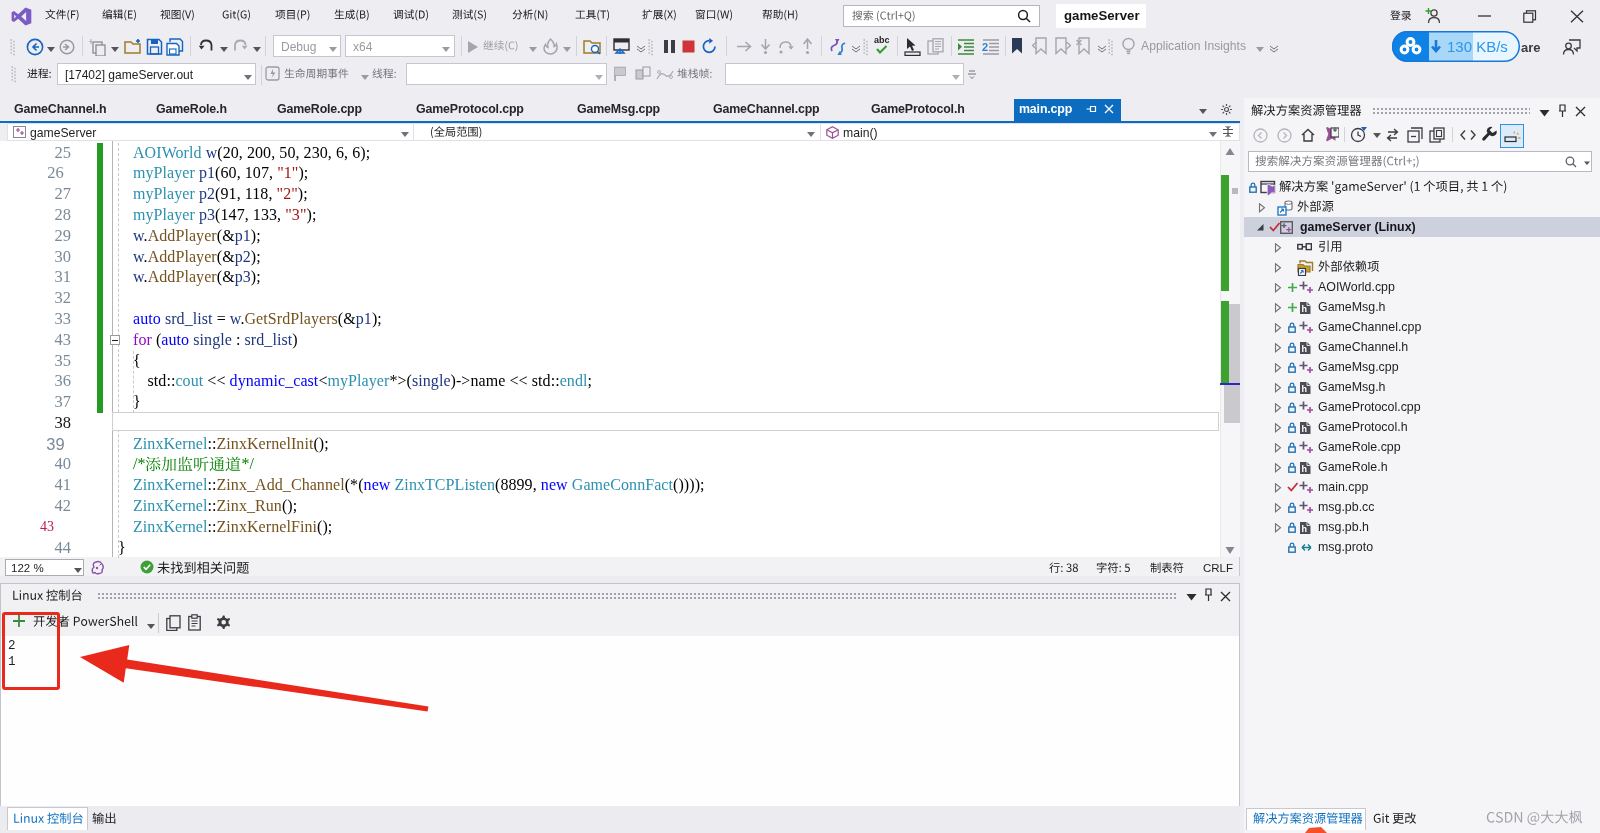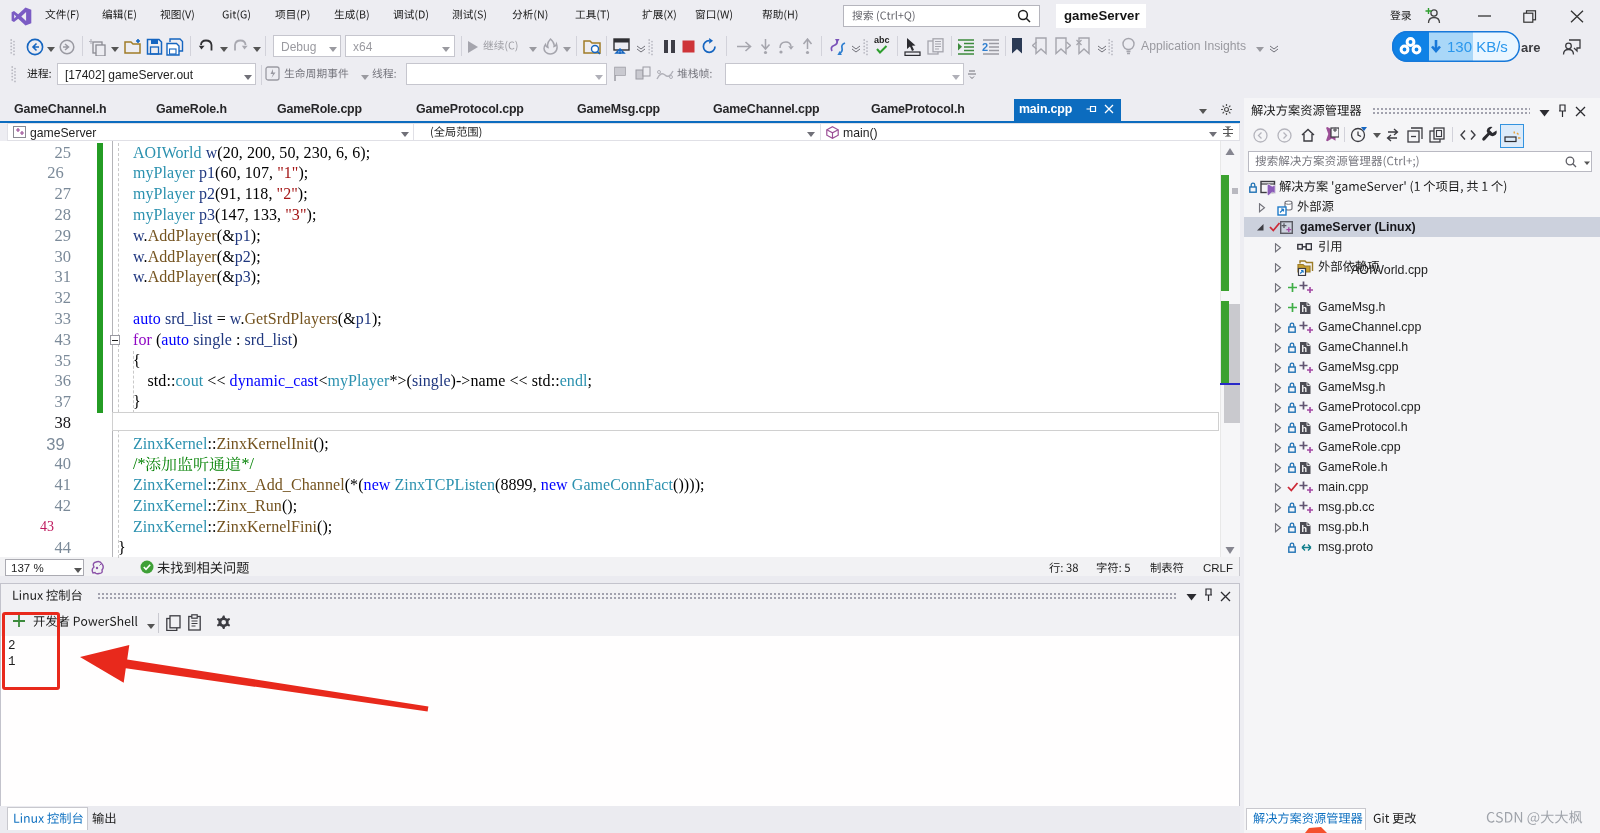--- a/index.html
+++ b/index.html
@@ -763,21 +763,21 @@
     <svg width="10" height="9" viewBox="0 0 10 9" style="display:block">
       <path d="M5 8 L9.5 1 L0.5 1 Z" fill="#868690"></path>
     </svg>
   </div>
 <div style="position:absolute;left:1224px;top:304px;width:16px;height:119px;background:#c9c9ce"></div>
 <div style="position:absolute;left:1221px;top:175px;width:8px;height:116px;background:#3ba12f"></div>
 <div style="position:absolute;left:1221px;top:301px;width:8px;height:83px;background:#3ba12f"></div>
 <div style="position:absolute;left:1232px;top:188px;width:6px;height:6px;background:#b9b9c0"></div>
 <div style="position:absolute;left:1220px;top:383.3px;width:20px;height:2.2px;background:#2929c8"></div>
 <div style="position:absolute;left:5px;top:559px;width:79px;height:17px;background:#fff;border:1px solid #ababb2;box-sizing:border-box"></div>
-<div style="position:absolute;left:11px;top:561.5px;font-family:'Liberation Sans',sans-serif;font-size:11.5px;color:#1e1e1e;font-weight:normal;letter-spacing:0;white-space:pre;line-height:13.6px;">137 %</div>
+<div style="position:absolute;left:11px;top:561.5px;font-family:'Liberation Sans',sans-serif;font-size:11.5px;color:#1e1e1e;font-weight:normal;letter-spacing:0;white-space:pre;line-height:13.6px;">122 %</div>
 <div style="position:absolute;left:73px;top:565px;">
     <svg width="9" height="8" viewBox="0 0 9 8" style="display:block">
       <path d="M1 3 L9 3 L5 8 Z" fill="#555"></path>
     </svg>
   </div>
 <div style="position:absolute;left:90px;top:560px;">
     <svg width="15" height="15" viewBox="0 0 15 15" style="display:block">
       <path d="M3 13 Q1 9 4 7 Q2 3 6 2 Q10 0.5 12 4 Q14.5 7 12 10 Q13 13.5 9 13.5 Q6 14.5 5 12.5 Z" fill="none" stroke="#8b52a8" stroke-width="1.4"></path>
       <circle cx="7" cy="8" r="1.2" fill="#8b52a8"></circle>
       <path d="M9.5 5.5 L11 4" stroke="#8b52a8"></path>
@@ -1128,21 +1128,21 @@
 <div style="position:absolute;left:1299px;top:280px;">
     <svg width="15" height="15" viewBox="0 0 15 15" style="display:block">
       <g stroke="#5f5370" stroke-width="1.7">
         <path d="M4.5 1.5 L4.5 9.5 M0.5 5.5 L8.5 5.5"></path>
       </g>
       <g stroke="#a347a3" stroke-width="1.6">
         <path d="M11 7 L11 13 M8 10 L14 10"></path>
       </g>
     </svg>
   </div>
-<div style="position:absolute;left:1318px;top:263px;font-family:'Liberation Sans',sans-serif;font-size:12.4px;color:#1e1e1e;font-weight:normal;letter-spacing:0;white-space:pre;line-height:14.6px;margin-left:33px;">AOIWorld.cpp</div>
+<div style="position:absolute;left:1318px;top:280px;font-family:'Liberation Sans',sans-serif;font-size:12.4px;color:#1e1e1e;font-weight:normal;letter-spacing:0;white-space:pre;line-height:14.6px;">AOIWorld.cpp</div>
 <div style="position:absolute;left:1274px;top:302.5px;">
     <svg width="8" height="10" viewBox="0 0 8 10" style="display:block">
       <path d="M1.5 0.8 L6.5 4.8 L1.5 8.8 Z" fill="none" stroke="#72727a" stroke-width="1.1"></path>
     </svg>
   </div>
 <div style="position:absolute;left:1287px;top:302px;">
     <svg width="11" height="11" viewBox="0 0 11 11" style="display:block">
       <path d="M5.5 1 L5.5 10 M1 5.5 L10 5.5" stroke="#3fae46" stroke-width="1.7"></path>
     </svg>
   </div>

